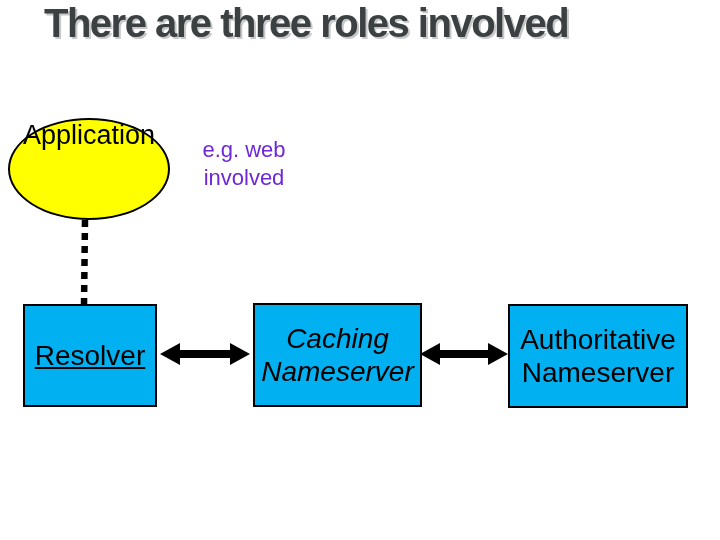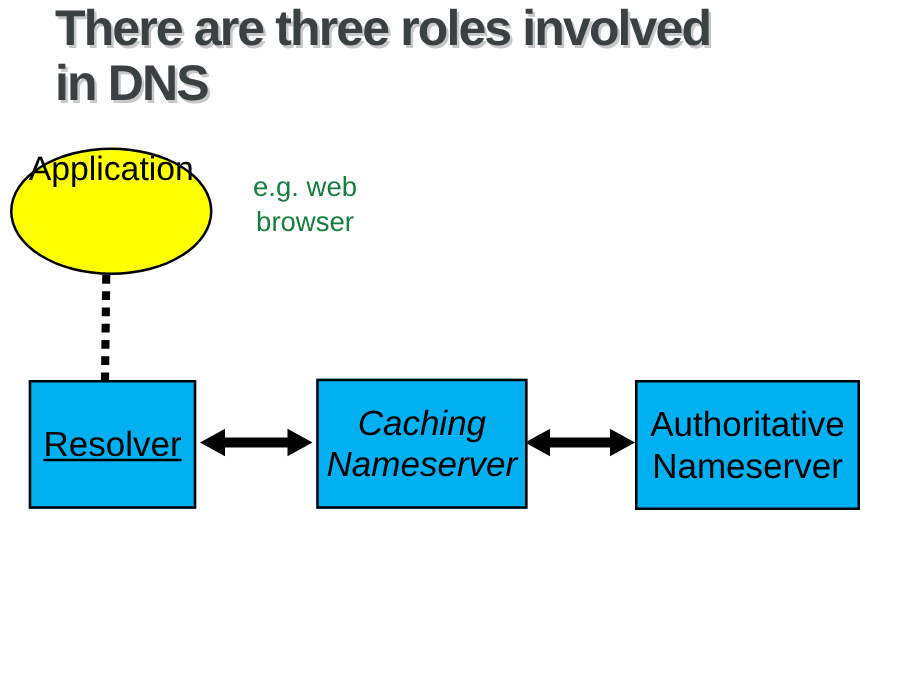--- a/index.html
+++ b/index.html
@@ -46,21 +46,21 @@
     color: #000000;
   }
   .annotation {
     position: absolute;
     left: 188px;
     top: 136px;
     width: 112px;
     text-align: center;
     font-size: 22px;
     line-height: 28px;
-    color: #15803d;
+    color: #6d28d9;
   }
   .connectors {
     position: absolute;
     left: 0;
     top: 0;
     width: 720px;
     height: 540px;
     pointer-events: none;
   }
   .box {
@@ -81,30 +81,29 @@
   .box-caching       { left: 253px; top: 303px; width: 169px; height: 104px; font-style: italic; }
   .box-authoritative { left: 508px; top: 304px; width: 180px; height: 104px; }
 </style>
 </head>
 <body>
 
 <div class="slide">
 
   <h1 class="title">
     <span class="tline">There are three roles involved</span>
-    <span class="tline">in DNS</span>
   </h1>
 
   <div class="ellipse">
     <span>Application</span>
   </div>
 
   <div class="annotation">
     <div>e.g. web</div>
-    <div>browser</div>
+    <div>involved</div>
   </div>
 
   <svg class="connectors" viewBox="0 0 720 540" xmlns="http://www.w3.org/2000/svg">
     <line x1="85" y1="220" x2="84" y2="306" stroke="#000000" stroke-width="6.5" stroke-dasharray="7 6"></line>
     <polygon fill="#000000" points="160,354 180,343 180,350 230,350 230,343 250,354 230,365 230,358 180,358 180,365"></polygon>
     <polygon fill="#000000" points="420,354 440,343 440,350 488,350 488,343 508,354 488,365 488,358 440,358 440,365"></polygon>
   </svg>
 
   <div class="box box-resolver">
     <div>Resolver</div>

